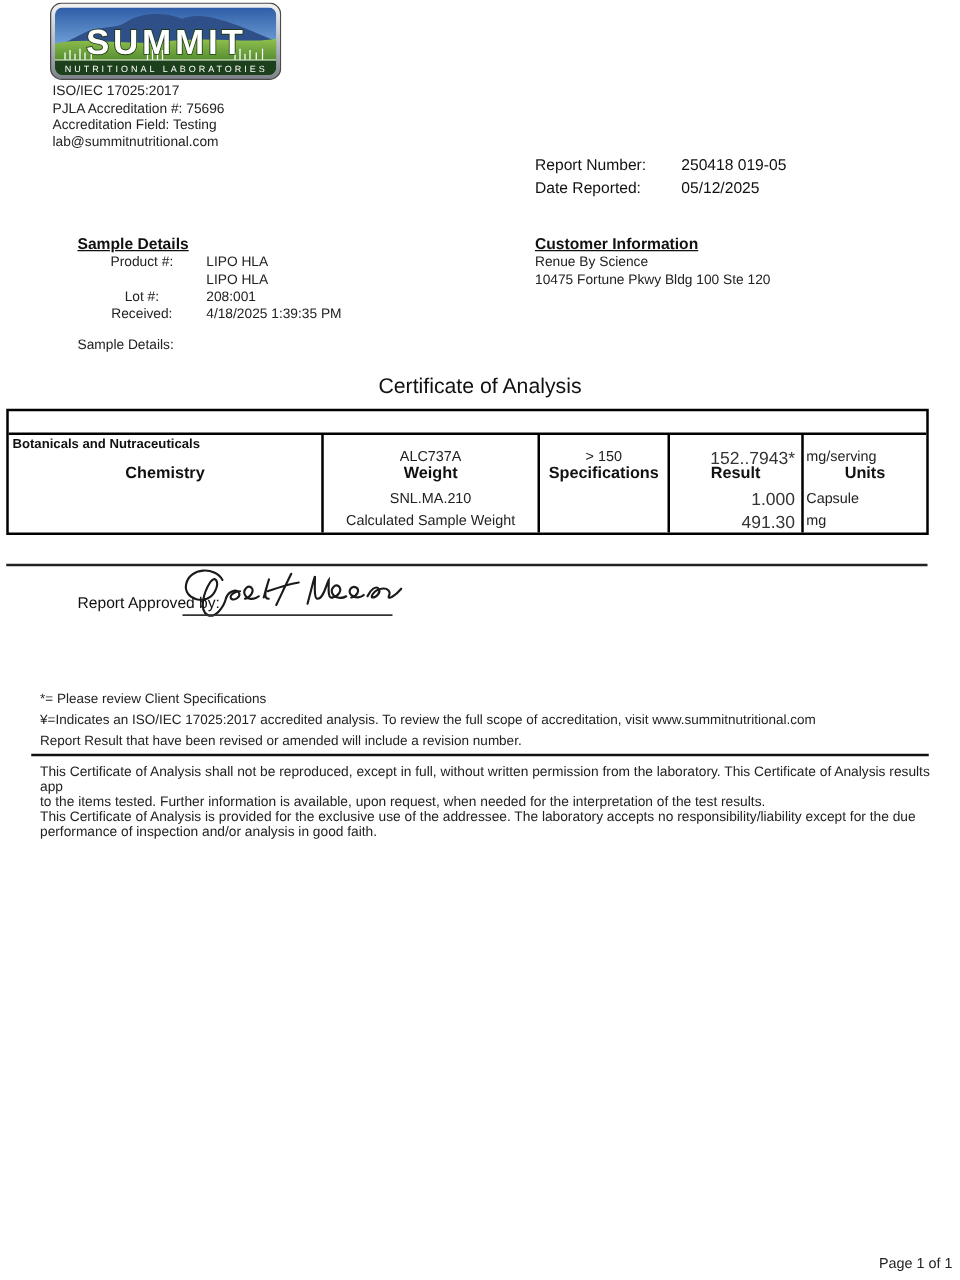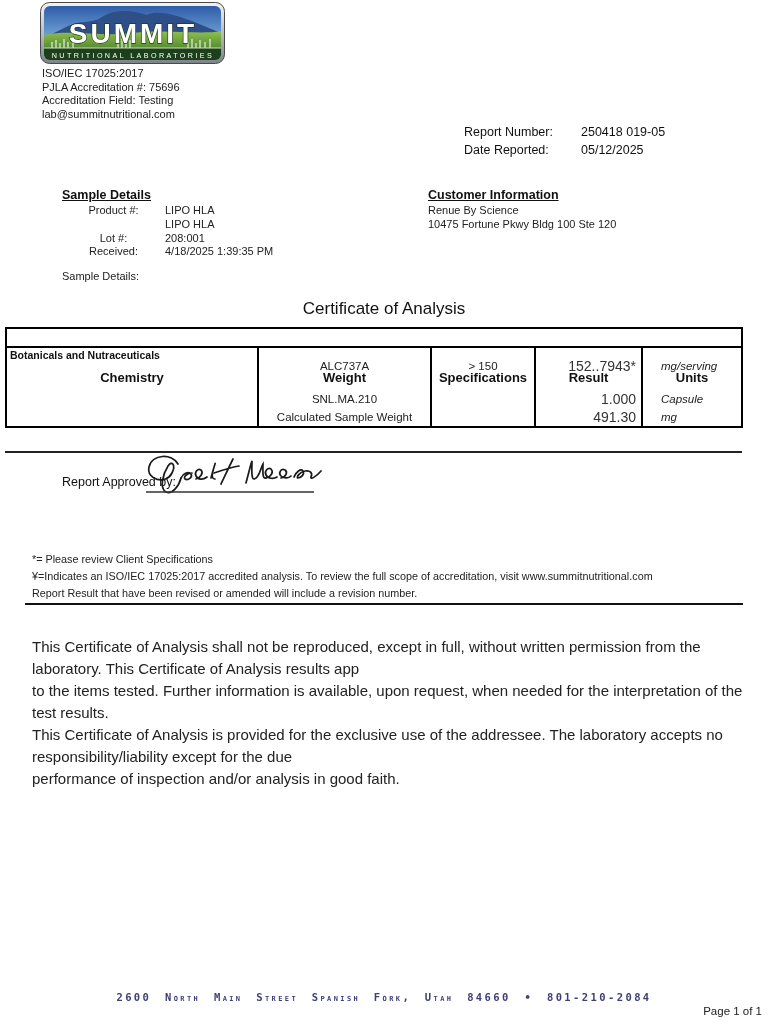--- a/index.html
+++ b/index.html
@@ -9,21 +9,21 @@
     background:#ffffff; overflow:hidden; color:#1a1a1a;
     font-family:"Liberation Sans", sans-serif;
   }
 
   
   .logo { position:absolute; left:40px; top:2px; }
   .accred { position:absolute; left:42px; top:67px; font-size:11px; line-height:13.6px; color:#222; }
 
   
   .report-info { position:absolute; left:428px; top:124px; font-size:12.5px; line-height:17.5px; color:#111; }
-  .ri-row { display:flex;margin-left:36px; }
+  .ri-row { display:flex; }
   .ri-label { width:117px; }
 
   
   .sec-heading { position:absolute; font-size:12.5px; font-weight:bold; text-decoration:underline; color:#111; }
   .sample-heading { left:62px; top:188px; }
   .customer-heading { left:428px; top:188px; }
 
   .sample-rows { position:absolute; left:62px; top:204px; font-size:11px; line-height:13.8px; color:#222; }
   .sd-row { display:flex; }
   .sd-label { width:103px;text-align:center; }
@@ -41,33 +41,33 @@
   .c1 { width:250px; } .c2 { width:173px; } .c3 { width:104px; } .c4 { width:107px; } .c5 { flex:1; }
   .td { height:100%; }
   .td + .td, .th + .th { border-left:2px solid #000; }
   .group-label { padding:1px 3px; font-size:10.5px; font-weight:bold; color:#111; }
   .rowA { height:8px; } .gapRow { height:14px; }
   .rowB { height:20px; display:flex; align-items:center; }
   .rowC { height:18px; display:flex; align-items:center; }
   .rowD { height:18px; display:flex; align-items:center; }
   .ctr { justify-content:center; font-size:11.5px; color:#222; }
   .rgt { justify-content:flex-end; padding-right:5px; font-size:14px; color:#333; }
-  .lft { justify-content:flex-start; padding-left:18px; font-size:11.5px; color:#222;font-style:italic; }
+  .lft { justify-content:flex-start; padding-left:2px; font-size:11.5px; color:#222; }
 
   
   .rule1 { position:absolute; left:5px; top:451px; width:737px; height:0; border-top:2px solid #222; }
   .rule2 { position:absolute; left:25px; top:603px; width:718px; height:2px; border-top:1.5px solid #111; border-bottom:1.5px solid #111; }
 
   
   .approve-label { position:absolute; left:62px; top:475px; font-size:12.5px; color:#111; }
   .signature { position:absolute; left:138px; top:450px; }
 
   
   .footnotes { position:absolute; left:32px; top:551px; font-size:10.8px; line-height:17px; color:#222; }
-  .disclaimer { position:absolute; left:32px; top:636px; width:712px; font-size:15px; line-height:22px; color:#222; }
+  .disclaimer { position:absolute; left:32px; top:612px; width:712px; font-size:11px; line-height:12px; color:#222; }
 
   
   .footer-address {
     position:absolute; left:0; top:991px; width:768px; text-align:center;
     font-family:"DejaVu Sans Mono", monospace; font-variant:small-caps;
     font-size:10.5px; letter-spacing:2.4px; word-spacing:5px; color:#3e3e78; font-weight:bold;
   }
   .page-num { position:absolute; right:6px; top:1005px; font-size:11.5px; color:#222; }
 </style>
 </head>
@@ -231,16 +231,15 @@
 
   <div class="rule2"></div>
 
   <div class="disclaimer">
     <div>This Certificate of Analysis shall not be reproduced, except in full, without written permission from the laboratory. This Certificate of Analysis results app</div>
     <div>to the items tested. Further information is available, upon request, when needed for the interpretation of the test results.</div>
     <div>This Certificate of Analysis is provided for the exclusive use of the addressee. The laboratory accepts no responsibility/liability except for the due</div>
     <div>performance of inspection and/or analysis in good faith.</div>
   </div>
 
-  <div class="footer-address">2600 North Main Street Spanish Fork, Utah 84660 • 801-210-2084</div>
   <div class="page-num">Page 1 of 1</div>
 
 </div>
 
 </body></html>

